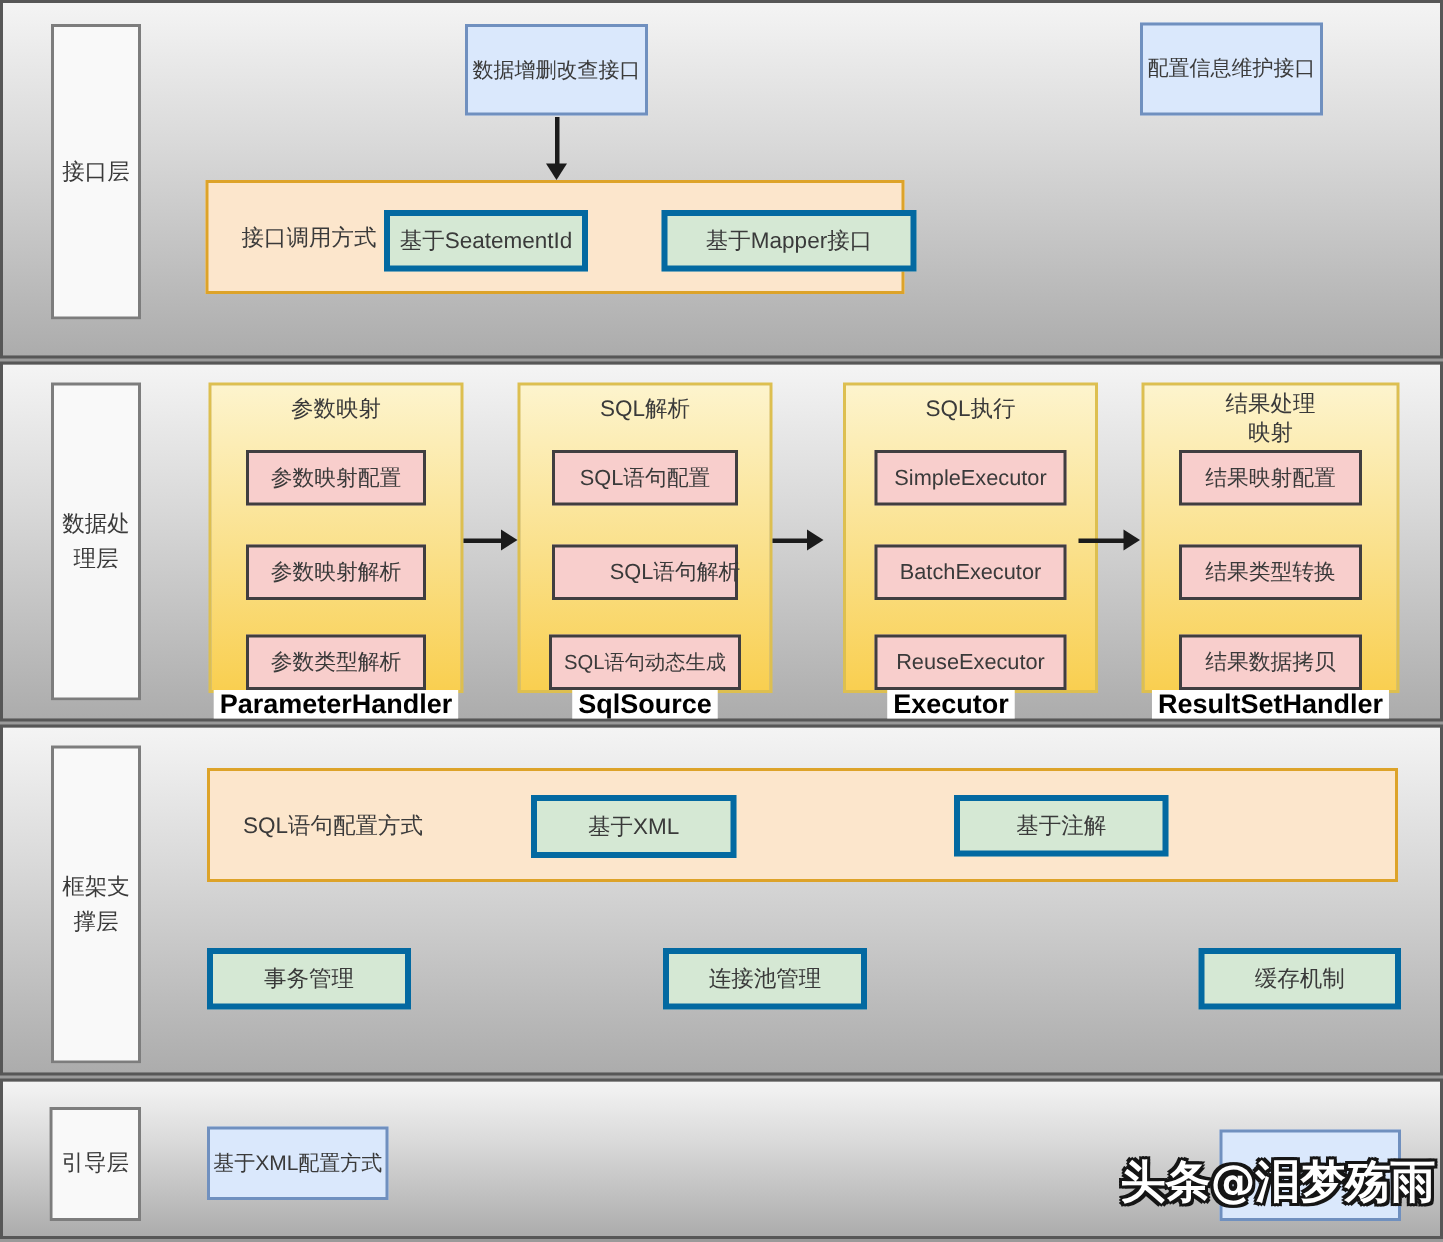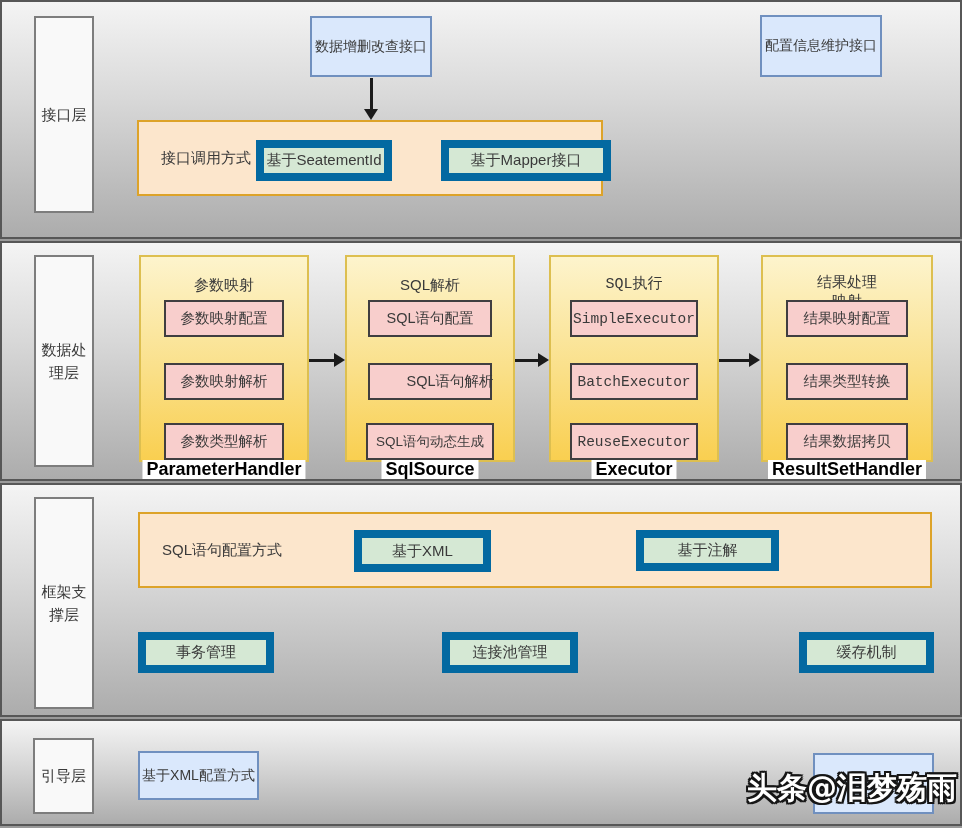--- a/index.html
+++ b/index.html
@@ -19,36 +19,36 @@
     position:absolute;
     background:#f9f9f9;border:2px solid #7d7d7d;
     display:flex;align-items:center;justify-content:center;
     text-align:center;font-size:15px;line-height:1.55;color:#3a3a3a;
   }
   .box{
     position:absolute;display:flex;align-items:center;justify-content:center;
     text-align:center;font-size:14px;color:#3a3a3a;
   }
   .blue{background:#dae8fc;border:2px solid #7090bf;}
-  .green{background:#d5e8d4;border:8px solid #0369a1;font-size:15px;}
+  .green{background:#d5e8d4;border:4px solid #0369a1;font-size:15px;}
   .panel{
     position:absolute;background:#fce6cc;border:2px solid #dda329;
   }
   .panel-title{
     position:absolute;left:6px;top:0;height:100%;
     display:flex;align-items:center;font-size:15px;color:#3a3a3a;white-space:nowrap;margin-left:16px;
   }
   .pipeline-col{
     position:absolute;width:170px;height:207px;
     background:linear-gradient(180deg,#fdf4cd 0%,#fae08a 55%,#f9cf50 100%);
     border:2px solid #ddbf50;
   }
   .col-title{
     position:absolute;top:7px;left:0;width:100%;
-    text-align:center;font-size:15px;white-space:pre-line;line-height:1.25;color:#3a3a3a;margin-top:12px;
+    text-align:center;font-size:15px;white-space:pre-line;line-height:1.25;color:#3a3a3a;
   }
   .pipeline-item{
     position:absolute;left:50%;transform:translateX(-50%);
     height:37px;background:#f8cecc;border:2px solid #403e40;
     display:flex;align-items:center;justify-content:center;
     font-size:14.5px;white-space:nowrap;color:#3a3a3a;
   }
   .footer-label{
     position:absolute;transform:translateX(-50%);
     background:#ffffff;color:#000;font-weight:bold;font-size:18px;
@@ -111,21 +111,21 @@
       <div class="pipeline-item" style="top:166px;width:120px;">参数类型解析</div>
     </div>
 
     <div class="pipeline-col" style="left:343px;top:12px;">
       <div class="col-title">SQL解析</div>
       <div class="pipeline-item" style="top:43px;width:124px;">SQL语句配置</div>
       <div class="pipeline-item" style="top:106px;width:124px;padding-left:40px;">SQL语句解析</div>
       <div class="pipeline-item" style="top:166px;width:128px;font-size:13.5px;">SQL语句动态生成</div>
     </div>
 
-    <div class="pipeline-col" style="left:547px;top:12px;font-family:Liberation Mono, monospace;">
+    <div class="pipeline-col" style="left:560px;top:12px;">
       <div class="col-title">SQL执行</div>
       <div class="pipeline-item" style="top:43px;width:128px;">SimpleExecutor</div>
       <div class="pipeline-item" style="top:106px;width:128px;">BatchExecutor</div>
       <div class="pipeline-item" style="top:166px;width:128px;">ReuseExecutor</div>
     </div>
 
     <div class="pipeline-col" style="left:759px;top:12px;width:172px;">
       <div class="col-title" style="top:4px;">结果处理
 映射</div>
       <div class="pipeline-item" style="top:43px;width:122px;">结果映射配置</div>

